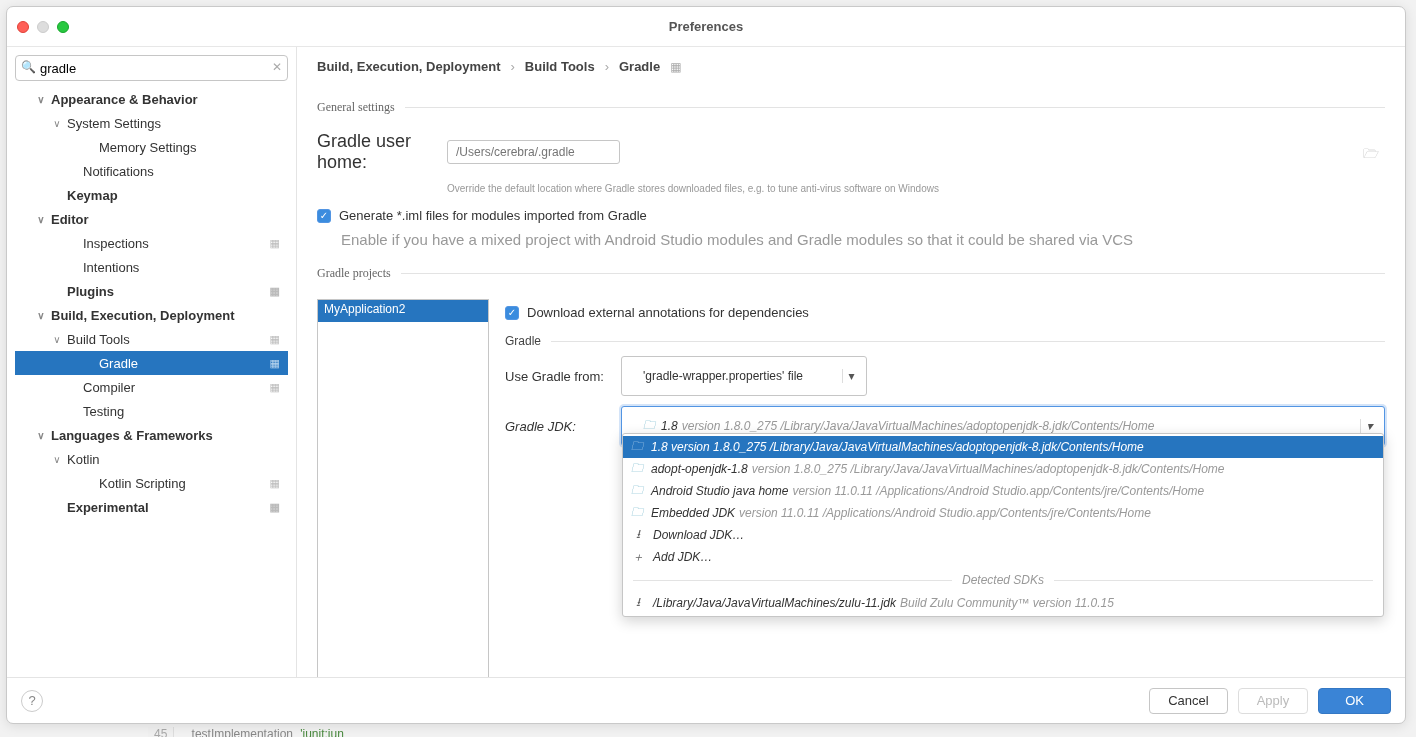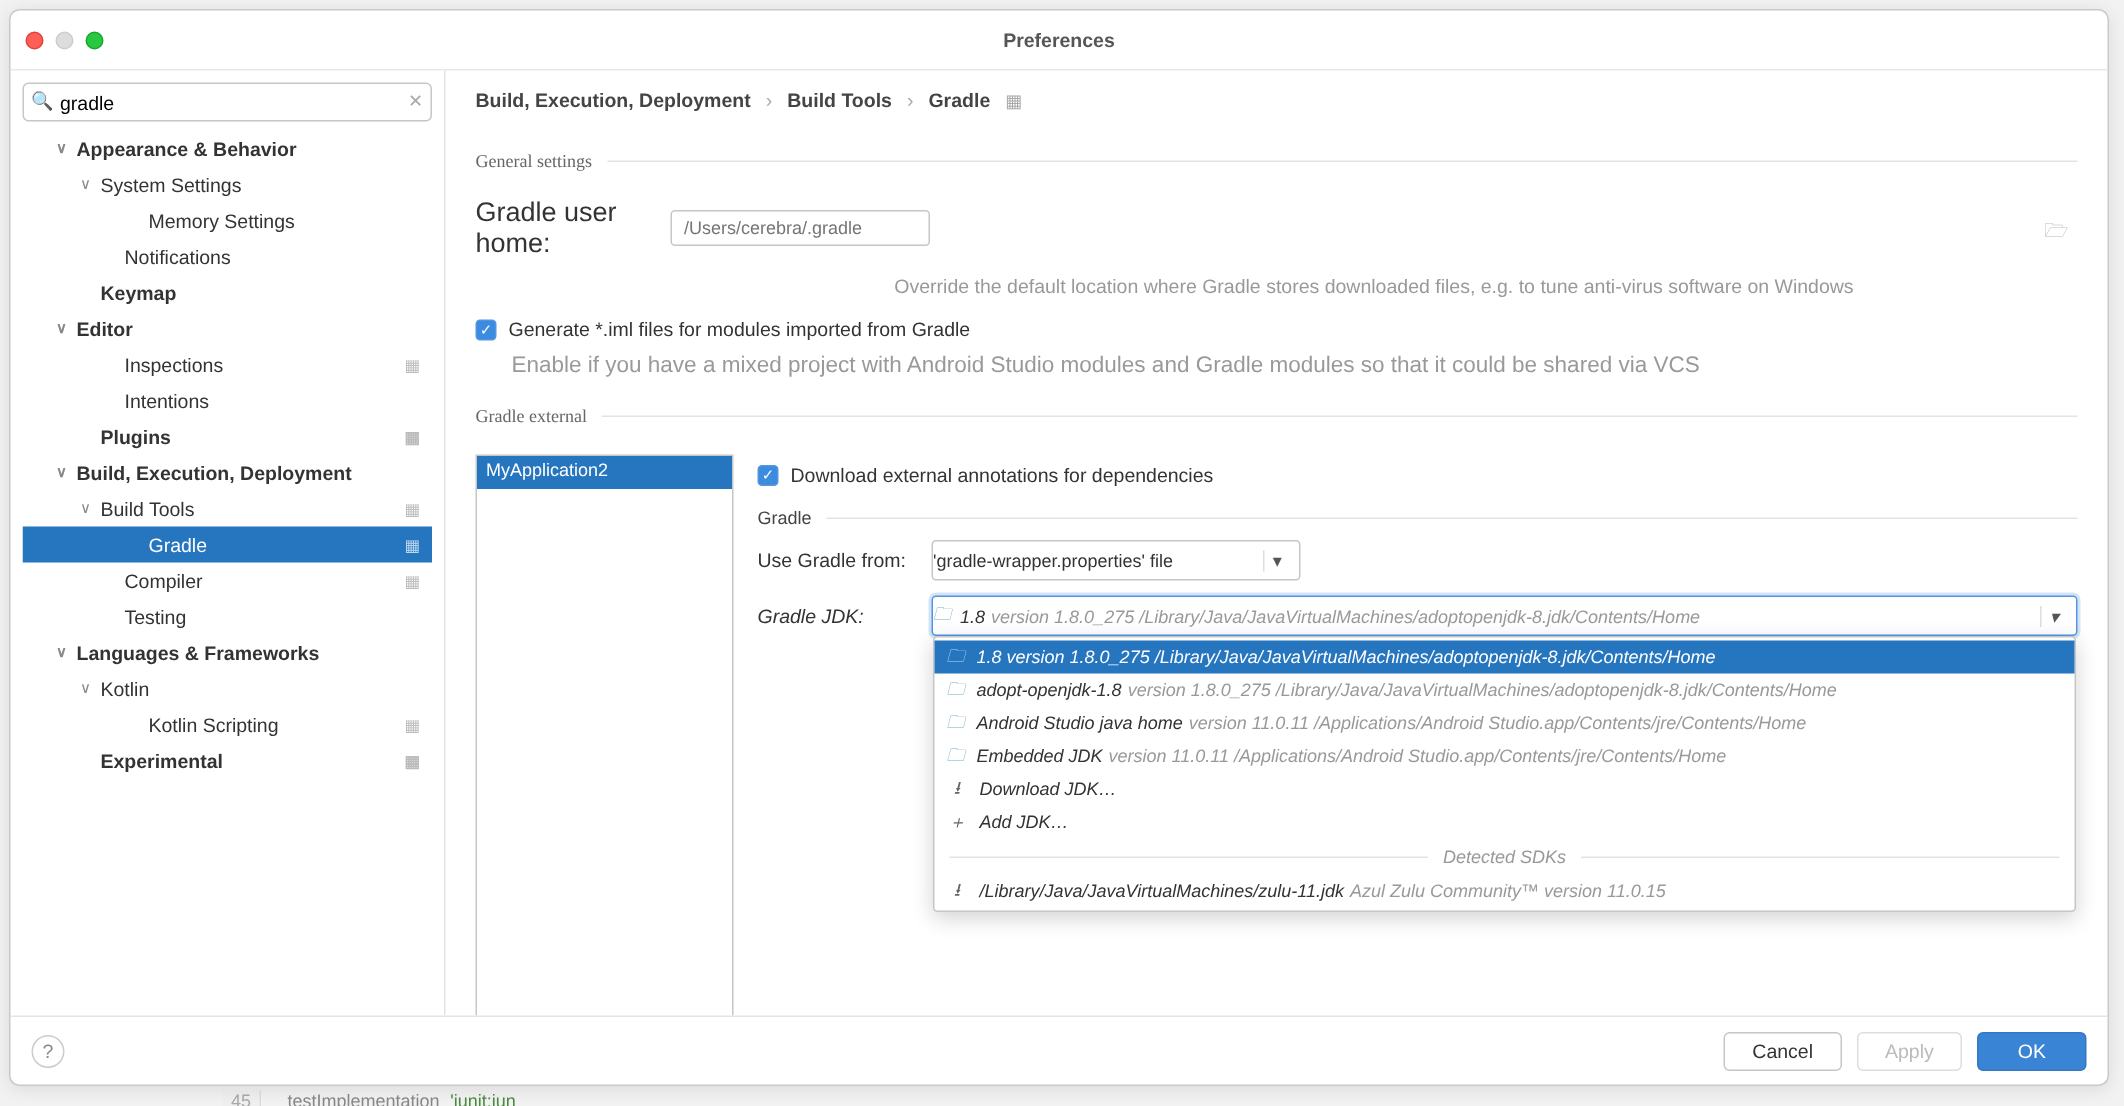--- a/index.html
+++ b/index.html
@@ -37,35 +37,35 @@
 .breadcrumb .ggear { color:#aaa; font-size:12px; font-weight:400;}
 
 .section-header { display:flex; align-items:center; font-size:12px; color:#666; margin:8px 0 10px 0;font-family:Liberation Serif, serif;}
 .section-header::after { content:""; flex:1; height:1px; background:#e3e3e3; margin-left:10px;}
 
 .form-row { display:flex; align-items:center; margin:6px 0;}
 .form-label { width:130px; font-size:18px; color:#333;}
 .text-input { flex:1; height:24px; border:1px solid #c6c6c6; border-radius:3px; padding:0 8px; font-size:12px; color:#999; background:#fff;}
 .input-wrap { flex:1; position:relative;}
 .input-wrap .folder { position:absolute; right:6px; top:4px; color:#bbb; font-size:13px;}
-.hint { font-size:13px; color:#999; margin:4px 0 0 130px;text-align:center;}
+.hint { font-size:10px; color:#999; margin:4px 0 0 130px;}
 .hint-indent { font-size:15px; color:#999; margin:2px 0 0 24px;}
 
 .checkbox { width:14px; height:14px; border:1px solid #5295e3; border-radius:3px; background:#3b8cde; display:inline-flex; align-items:center; justify-content:center; color:#fff; font-size:10px; margin-right:8px;}
 
 .projects { display:flex; gap:16px; margin-top:8px; min-height:0;}
 .project-list { width:172px; border:1px solid #c6c6c6; background:#fff; display:flex; flex-direction:column;}
 .project-list .proj-item { height:22px; padding:2px 6px; font-size:12px;}
 .project-list .proj-item.sel { background:#2675bf; color:#fff;}
 .project-right { flex:1; min-width:0;}
 
 .proj-sec-header { display:flex; align-items:center; font-size:12px; color:#444; margin:14px 0 8px 0;}
 .proj-sec-header::after { content:""; flex:1; height:1px; background:#e3e3e3; margin-left:10px;}
 
-.combo { height:27px; border:1px solid #c6c6c6; border-radius:3px; background:#fff; display:flex; align-items:center; padding:0 0; font-size:12px; position:relative; cursor:pointer;}
+.combo { height:40px; border:1px solid #c6c6c6; border-radius:3px; background:#fff; display:flex; align-items:center; padding:0 21px; font-size:12px; position:relative; cursor:pointer;}
 .combo .arrow { position:absolute; right:6px; width:18px; text-align:center; color:#555; border-left:1px solid #ddd;}
 .combo.active { border-color:#5295e3; box-shadow:0 0 0 2px rgba(82,149,227,0.25);}
 .combo .ficon { color:#6bb2c9; margin-right:6px;}
 .combo .light { color:#999;}
 
 .dropdown { position:absolute; top:26px; left:0; right:0; background:#fff; border:1px solid #c6c6c6; border-radius:3px; box-shadow:0 4px 14px rgba(0,0,0,0.18); z-index:10; font-size:12px; padding:2px 0;}
 .dd-item { display:flex; align-items:center; height:22px; padding:0 8px; cursor:pointer;}
 .dd-item.sel { background:#2675bf; color:#fff;}
 .dd-item .ficon { margin-right:8px; color:#6bb2c9;}
 .dd-item.sel .ficon { color:#bcd7ef;}
@@ -215,21 +215,21 @@
         </div>
       </div>
       <div class="hint">Override the default location where Gradle stores downloaded files, e.g. to tune anti-virus software on Windows</div>
 
       <div class="form-row" style="margin-top:14px;">
         <span class="checkbox">✓</span>
         <span>Generate *.iml files for modules imported from Gradle</span>
       </div>
       <div class="hint-indent">Enable if you have a mixed project with Android Studio modules and Gradle modules so that it could be shared via VCS</div>
 
-      <div class="section-header" style="margin-top:18px;">Gradle external</div>
+      <div class="section-header" style="margin-top:18px;">Gradle projects</div>
 
       <div class="projects">
         <div class="project-list" style="height:440px;">
           <div class="proj-item sel">MyApplication2</div>
         </div>
 
         <div class="project-right">
           <div class="form-row">
             <span class="checkbox">✓</span>
             <span>Download external annotations for dependencies</span>
@@ -278,21 +278,21 @@
                     <span>Download JDK…</span>
                   </div>
                   <div class="dd-item">
                     <span class="dlicon">＋</span>
                     <span>Add JDK…</span>
                   </div>
                   <div class="dd-sepheader">Detected SDKs</div>
                   <div class="dd-item">
                     <span class="dlicon">⭳</span>
                     <span>/Library/Java/JavaVirtualMachines/zulu-11.jdk</span>
-                    <span class="light">Azul Zulu Community™ version 11.0.15</span>
+                    <span class="light">Build Zulu Community™ version 11.0.15</span>
                   </div>
                 </div>
             </div>
           </div>
 
         </div>
       </div>
 
     </div>
   </div>

